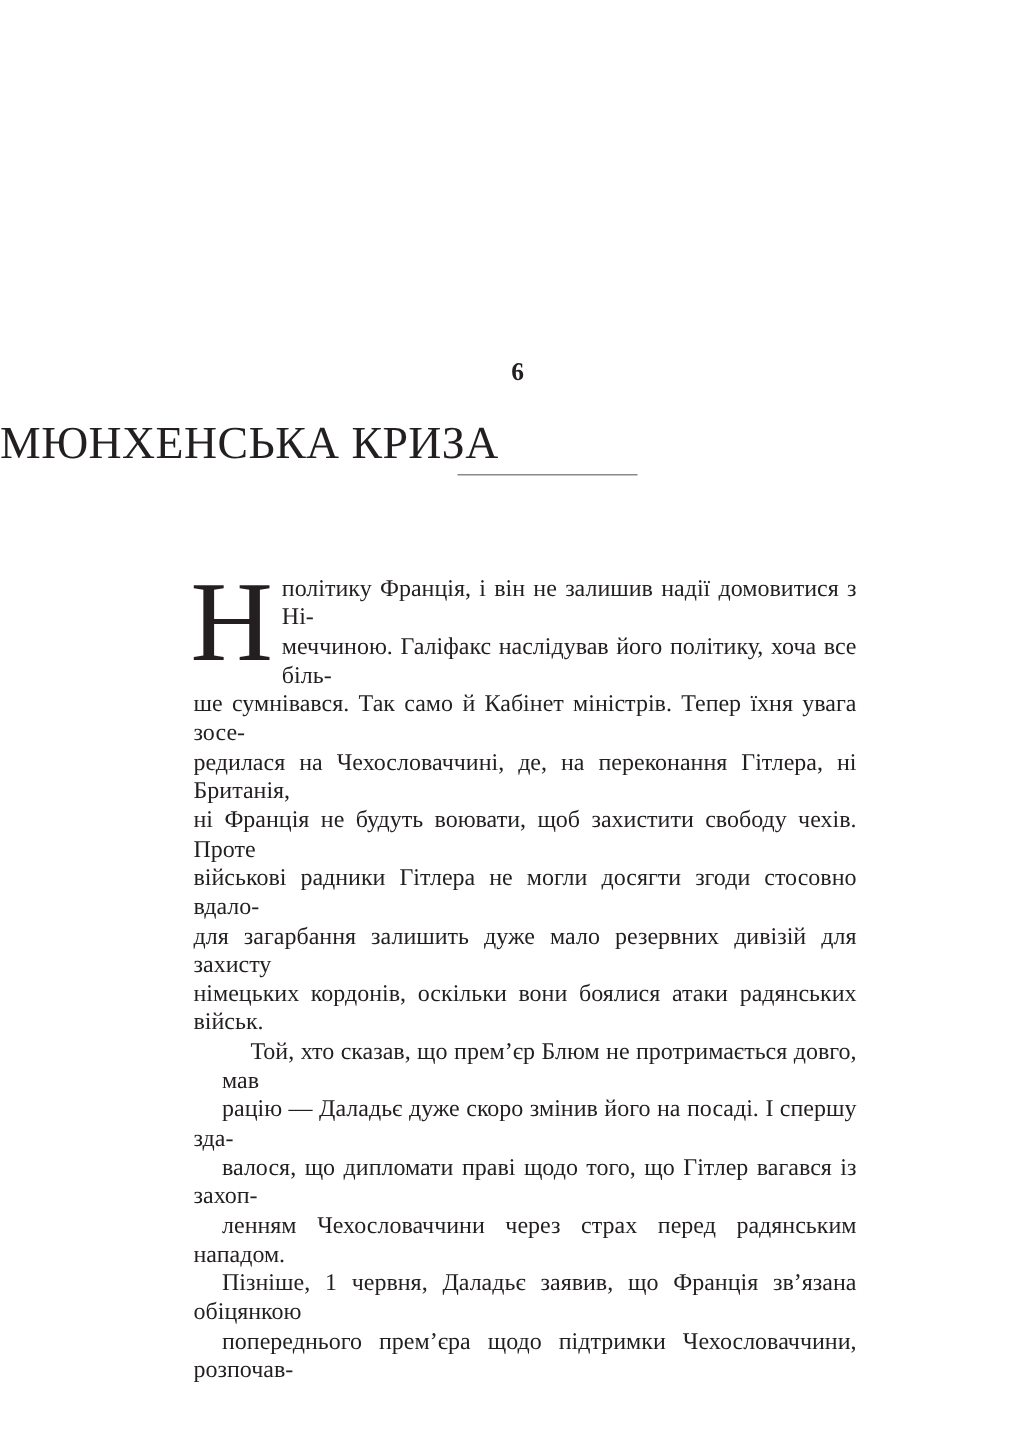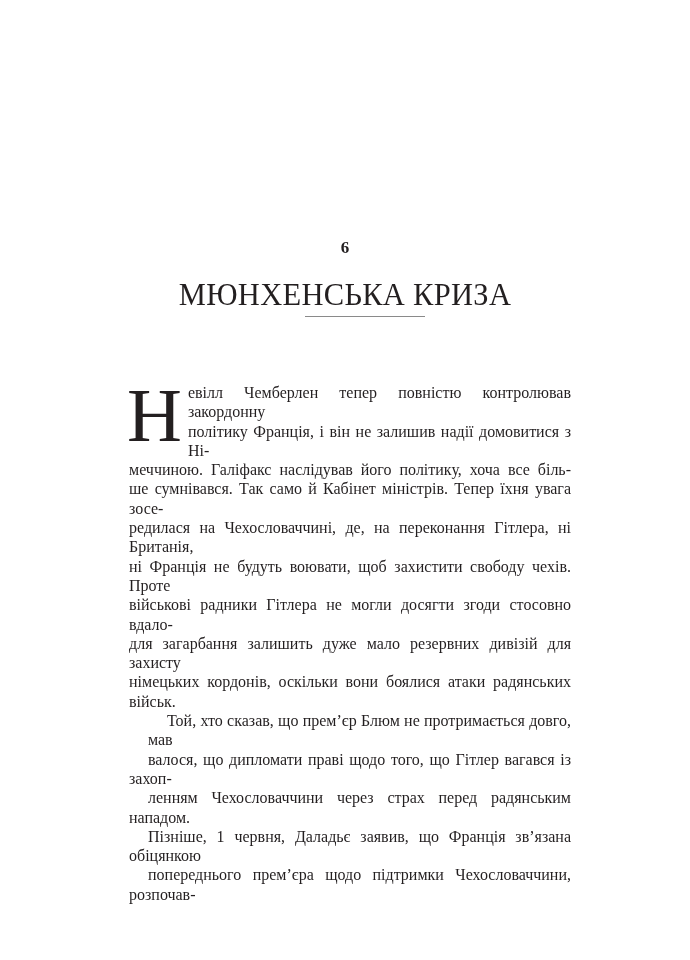--- a/index.html
+++ b/index.html
@@ -11,21 +11,21 @@
     font-family: "Liberation Serif", "DejaVu Serif", serif;
     color: #231f20;
   }
   .page { position: absolute; left: 0; top: 0; width: 690px; height: 960px; }
   .chapter-number {
     position: absolute; top: 238px; left: 0; width: 690px;
     text-align: center; font-size: 17px; font-weight: bold; line-height: 20px;
   }
   .chapter-title {
     position: absolute; top: 278px; left: 0; width: 690px;
-    text-align: center; font-size: 30.5px; line-height: 34px;
+    font-size: 30.5px; line-height: 34px;
     letter-spacing: 0.3px;
   }
   .title-rule {
     position: absolute; top: 316px; left: 305px; width: 120px; height: 0;
     border-top: 1px solid #8a8a8a;
   }
   .body-text {
     position: absolute; top: 383px; left: 129px; width: 442px;
     font-size: 16px; line-height: 19.3px;
     text-align: justify;
@@ -48,32 +48,32 @@
 <body>
 
 <div class="page">
   <div class="chapter-number">6</div>
   <div class="chapter-title">МЮНХЕНСЬКА КРИЗА</div>
   <div class="title-rule"></div>
 
   <div class="body-text">
     <p class="first">
       <span class="drop-cap">Н</span>
-      <span class="line">евілл Чемберлен тепер повністю контролював закордонну</span>
       <span class="line">політику Франція, і він не залишив надії домовитися з Ні-</span>
       <span class="line">меччиною. Галіфакс наслідував його політику, хоча все біль-</span>
       <span class="line">ше сумнівався. Так само й Кабінет міністрів. Тепер їхня увага зосе-</span>
       <span class="line">редилася на Чехословаччині, де, на переконання Гітлера, ні Британія,</span>
       <span class="line">ні Франція не будуть воювати, щоб захистити свободу чехів. Проте</span>
       <span class="line">військові радники Гітлера не могли досягти згоди стосовно вдало-</span>
       <span class="line">для загарбання залишить дуже мало резервних дивізій для захисту</span>
       <span class="line last">німецьких кордонів, оскільки вони боялися атаки радянських військ.</span>
     </p>
     <p>
       <span class="line" style="padding-left:19px">Той, хто сказав, що прем’єр Блюм не протримається довго, мав</span>
+      <span class="line">рацію — Даладьє дуже скоро змінив його на посаді. І спершу зда-</span>
       <span class="line">валося, що дипломати праві щодо того, що Гітлер вагався із захоп-</span>
       <span class="line">ленням Чехословаччини через страх перед радянським нападом.</span>
       <span class="line">Пізніше, 1 червня, Даладьє заявив, що Франція зв’язана обіцянкою</span>
       <span class="line">попереднього прем’єра щодо підтримки Чехословаччини, розпочав-</span>
 
     </p>
 
   </div>
 </div>
 

